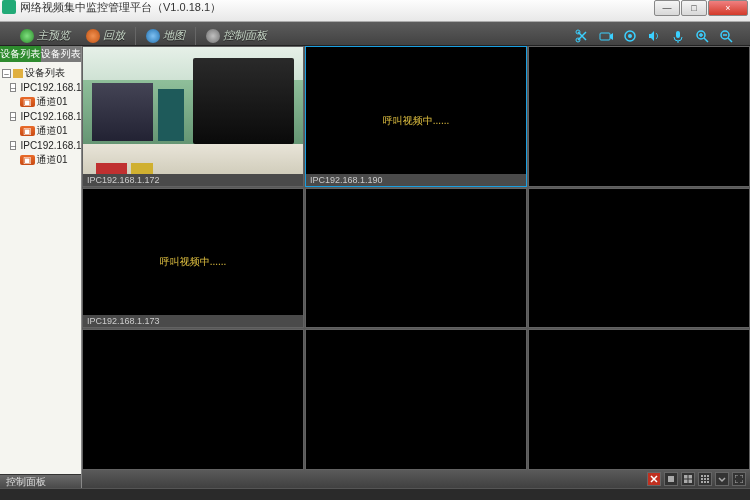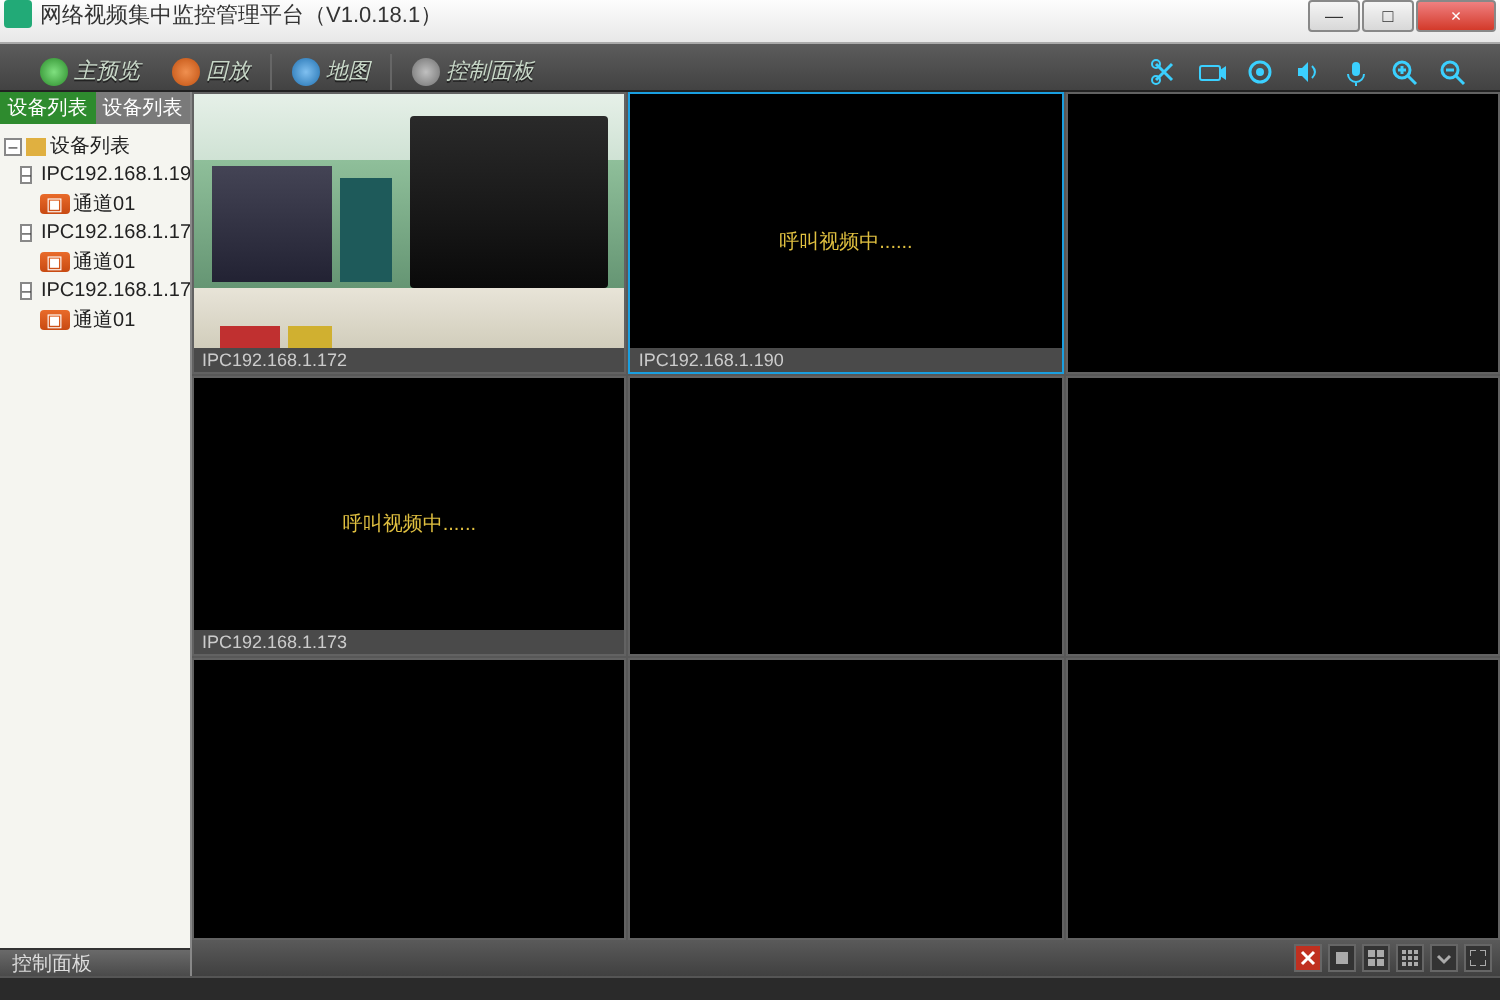--- a/index.html
+++ b/index.html
@@ -9,21 +9,21 @@
   .titlebar .spacer { flex:1; }
   .winbtn { width:26px; height:16px; margin-left:1px; border:1px solid #888; border-radius:2px; display:flex; align-items:center; justify-content:center; font-size:9px; background:linear-gradient(#f5f5f5,#d8d8d8); cursor:pointer;}
   .winbtn.close { background:linear-gradient(#f08080,#d33a2a); color:#fff; width:40px;}
   .toolbar { height:24px; background:linear-gradient(#5c5c5c,#424242); display:flex; align-items:flex-end; padding:0 12px; border-bottom:1px solid #222;font-style:italic;}
   .tool-item { display:flex; align-items:center; color:#c8d8c8; font-size:11px; padding:2px 8px; cursor:pointer; text-shadow:0 1px 0 #222;}
   .tool-item .ticon { width:14px; height:14px; margin-right:3px; border-radius:7px;}
   .tool-sep { width:1px; height:18px; background:#666; margin:0 2px;}
   .tool-spacer { flex:1; }
   .tool-iconbtn { width:18px; height:18px; margin:0 3px; display:flex; align-items:center; justify-content:center; cursor:pointer; color:#3bd0ff;}
   .body { display:flex; height:442px; }
-  .sidebar { width:96px; background:#f5f5f0; display:flex; flex-direction:column; border-right:1px solid #888;}
+  .sidebar { width:82px; background:#f5f5f0; display:flex; flex-direction:column; border-right:1px solid #888;}
   .side-tabs { display:flex; height:16px; }
   .side-tab { flex:1; font-size:10px; display:flex; align-items:center; justify-content:center; color:#fff; cursor:pointer;}
   .side-tab.a { background:#2e8b2e; }
   .side-tab.b { background:#7a7a7a; }
   .tree { flex:1; overflow:auto; font-size:10px; color:#222; padding:3px 2px;}
   .tree-row { display:flex; align-items:center; padding:1px 0; white-space:nowrap; cursor:pointer;}
   .tree-row .exp { width:9px; height:9px; border:1px solid #888; font-size:8px; line-height:7px; text-align:center; margin-right:2px; background:#fff;}
   .tree-row .dicon { width:10px; height:9px; margin-right:2px;}
   .indent1 { padding-left:8px; } .indent2 { padding-left:18px; }
   .cam-badge { background:linear-gradient(#e96b2a,#c84a12); color:#fff; font-size:9px; padding:0 3px; border-radius:2px; margin-right:2px;}

